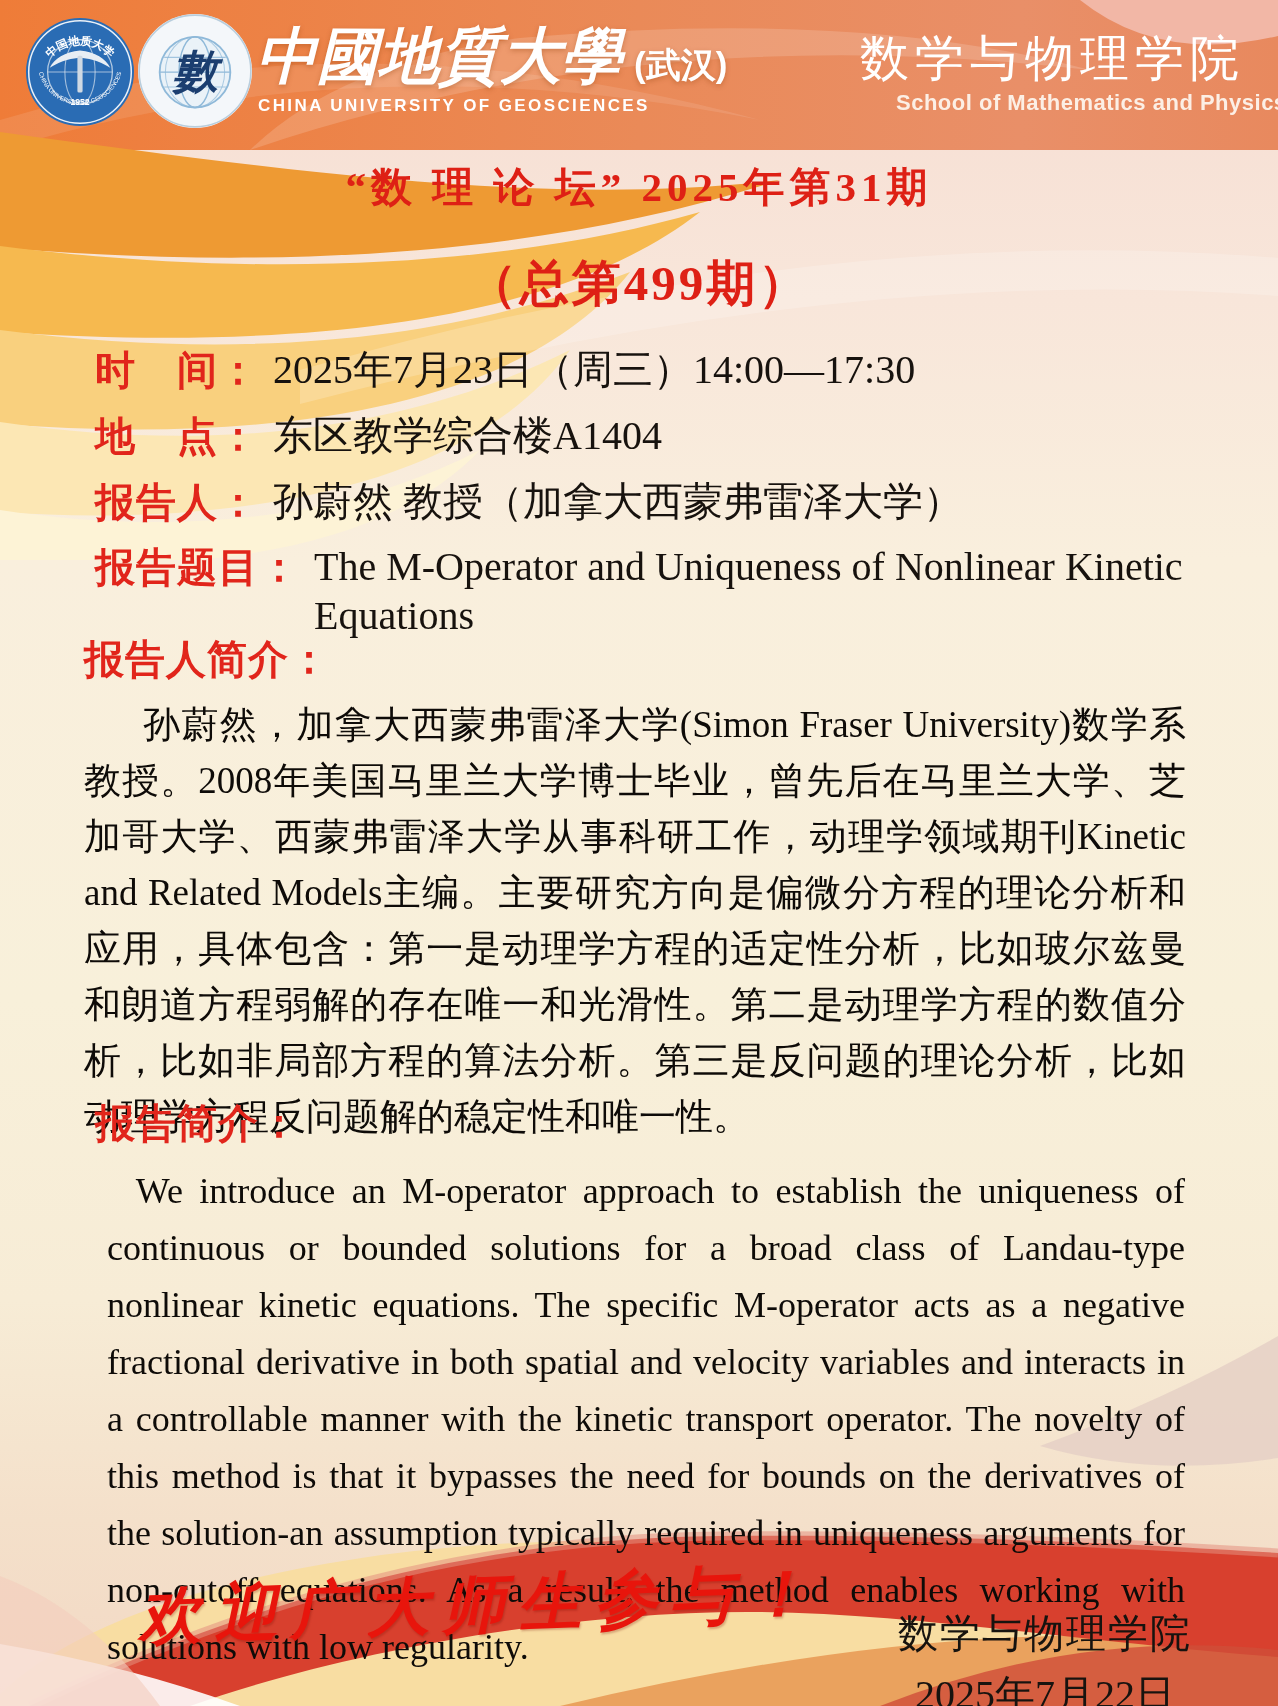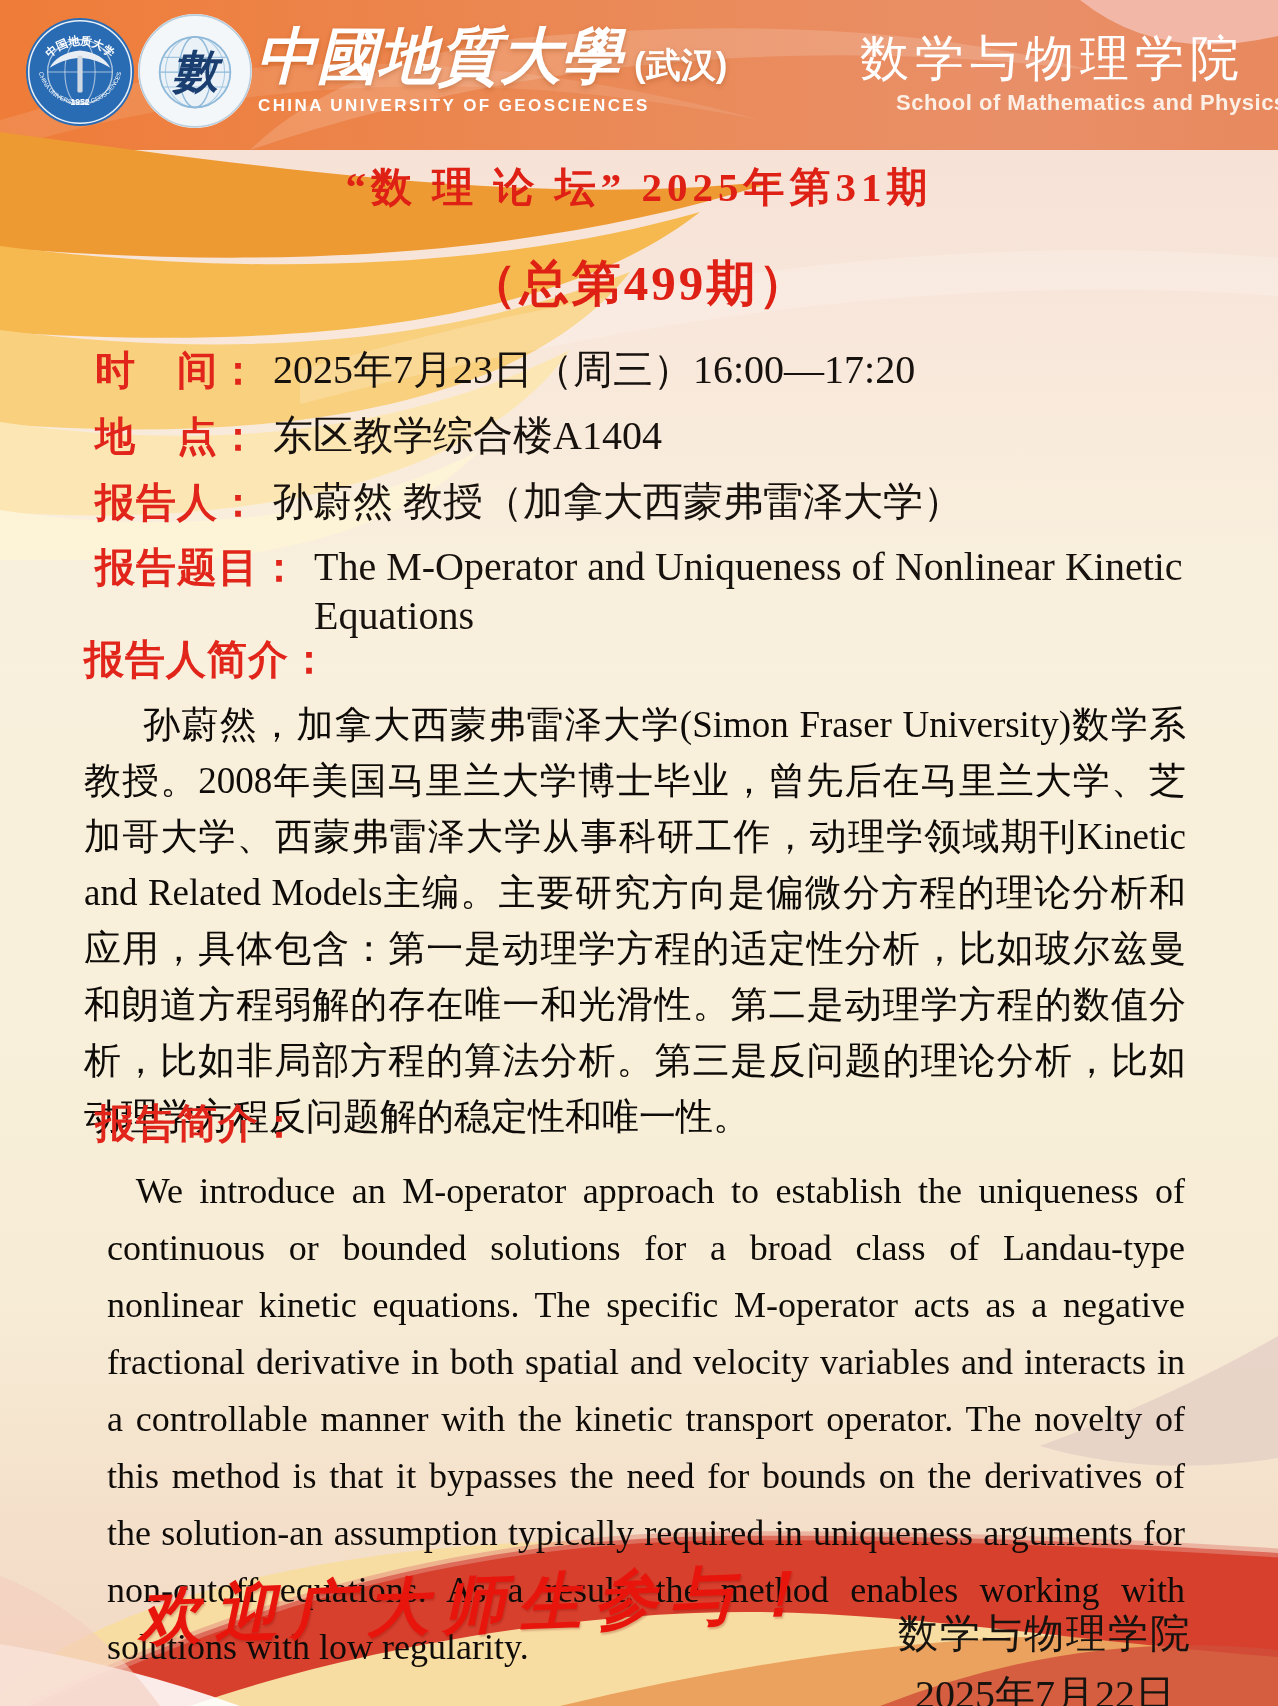--- a/index.html
+++ b/index.html
@@ -132,21 +132,21 @@
   <div class="layer school-en">School of Mathematics and Physics</div>
 
   <div class="layer title">
     <div class="t1">“数 理 论 坛” 2025年第31期</div>
     <div class="t2">（总第499期）</div>
   </div>
 
   <div class="layer info">
     <div class="info-row">
       <span class="lbl">时　间：</span>
-      <span class="val">2025年7月23日（周三）16:00—17:20</span>
+      <span class="val">2025年7月23日（周三）14:00—17:30</span>
     </div>
     <div class="info-row">
       <span class="lbl">地　点：</span>
       <span class="val">东区教学综合楼A1404</span>
     </div>
     <div class="info-row">
       <span class="lbl">报告人：</span>
       <span class="val">孙蔚然 教授（加拿大西蒙弗雷泽大学）</span>
     </div>
     <div class="info-row">

